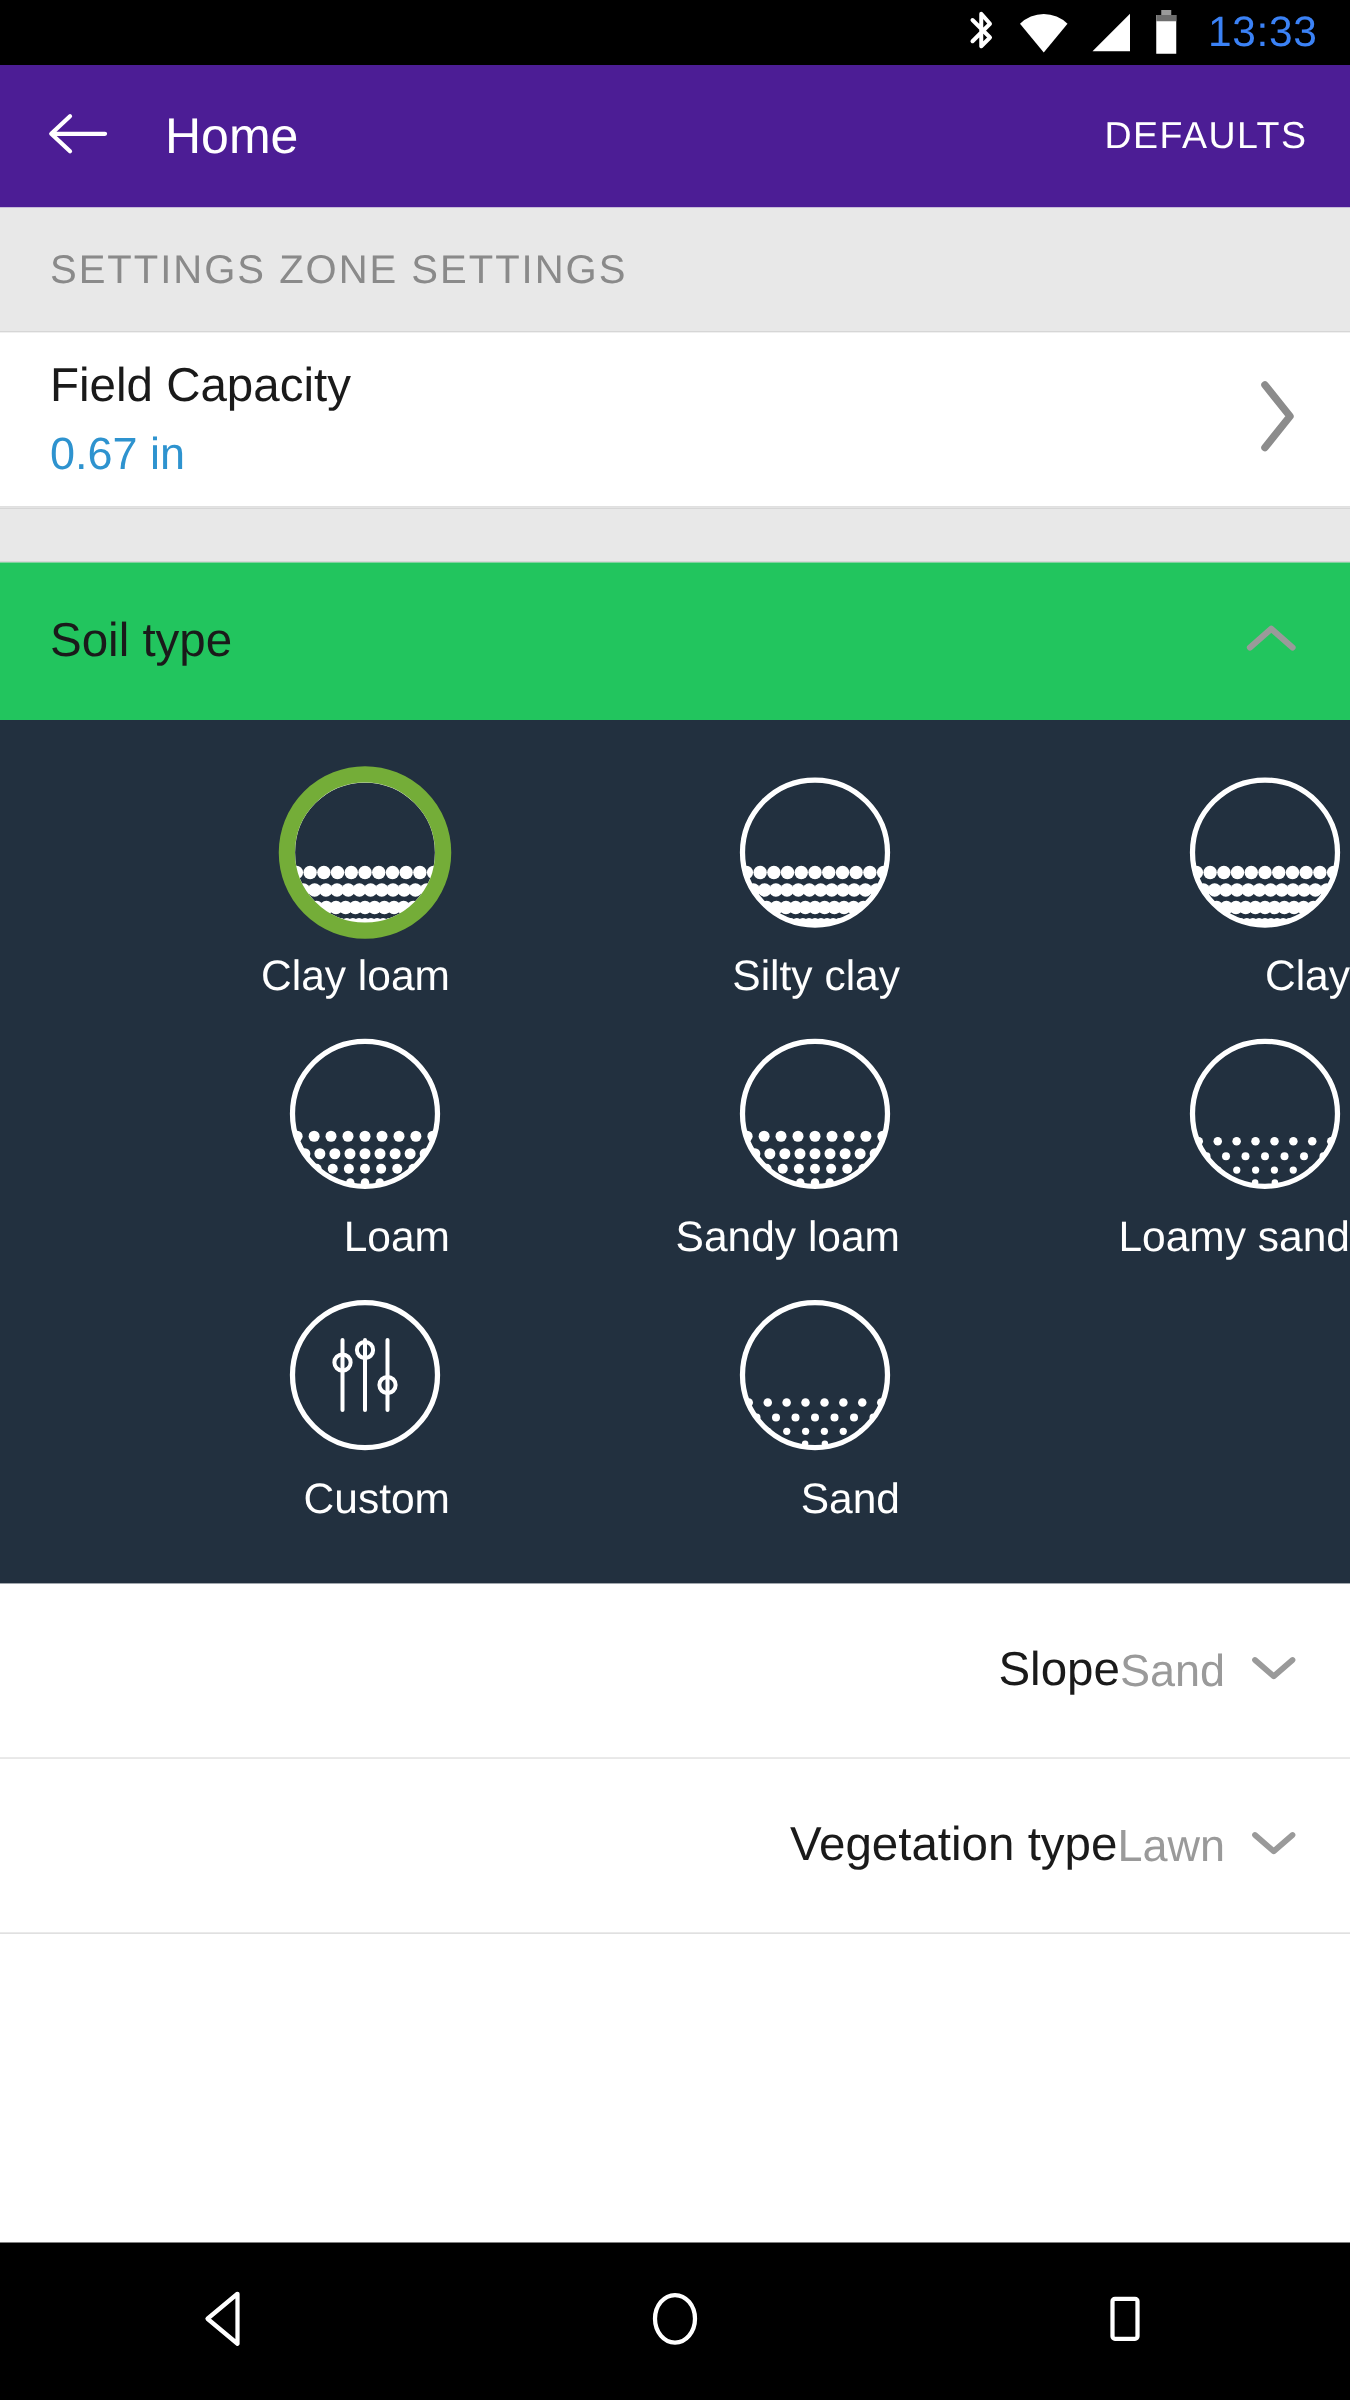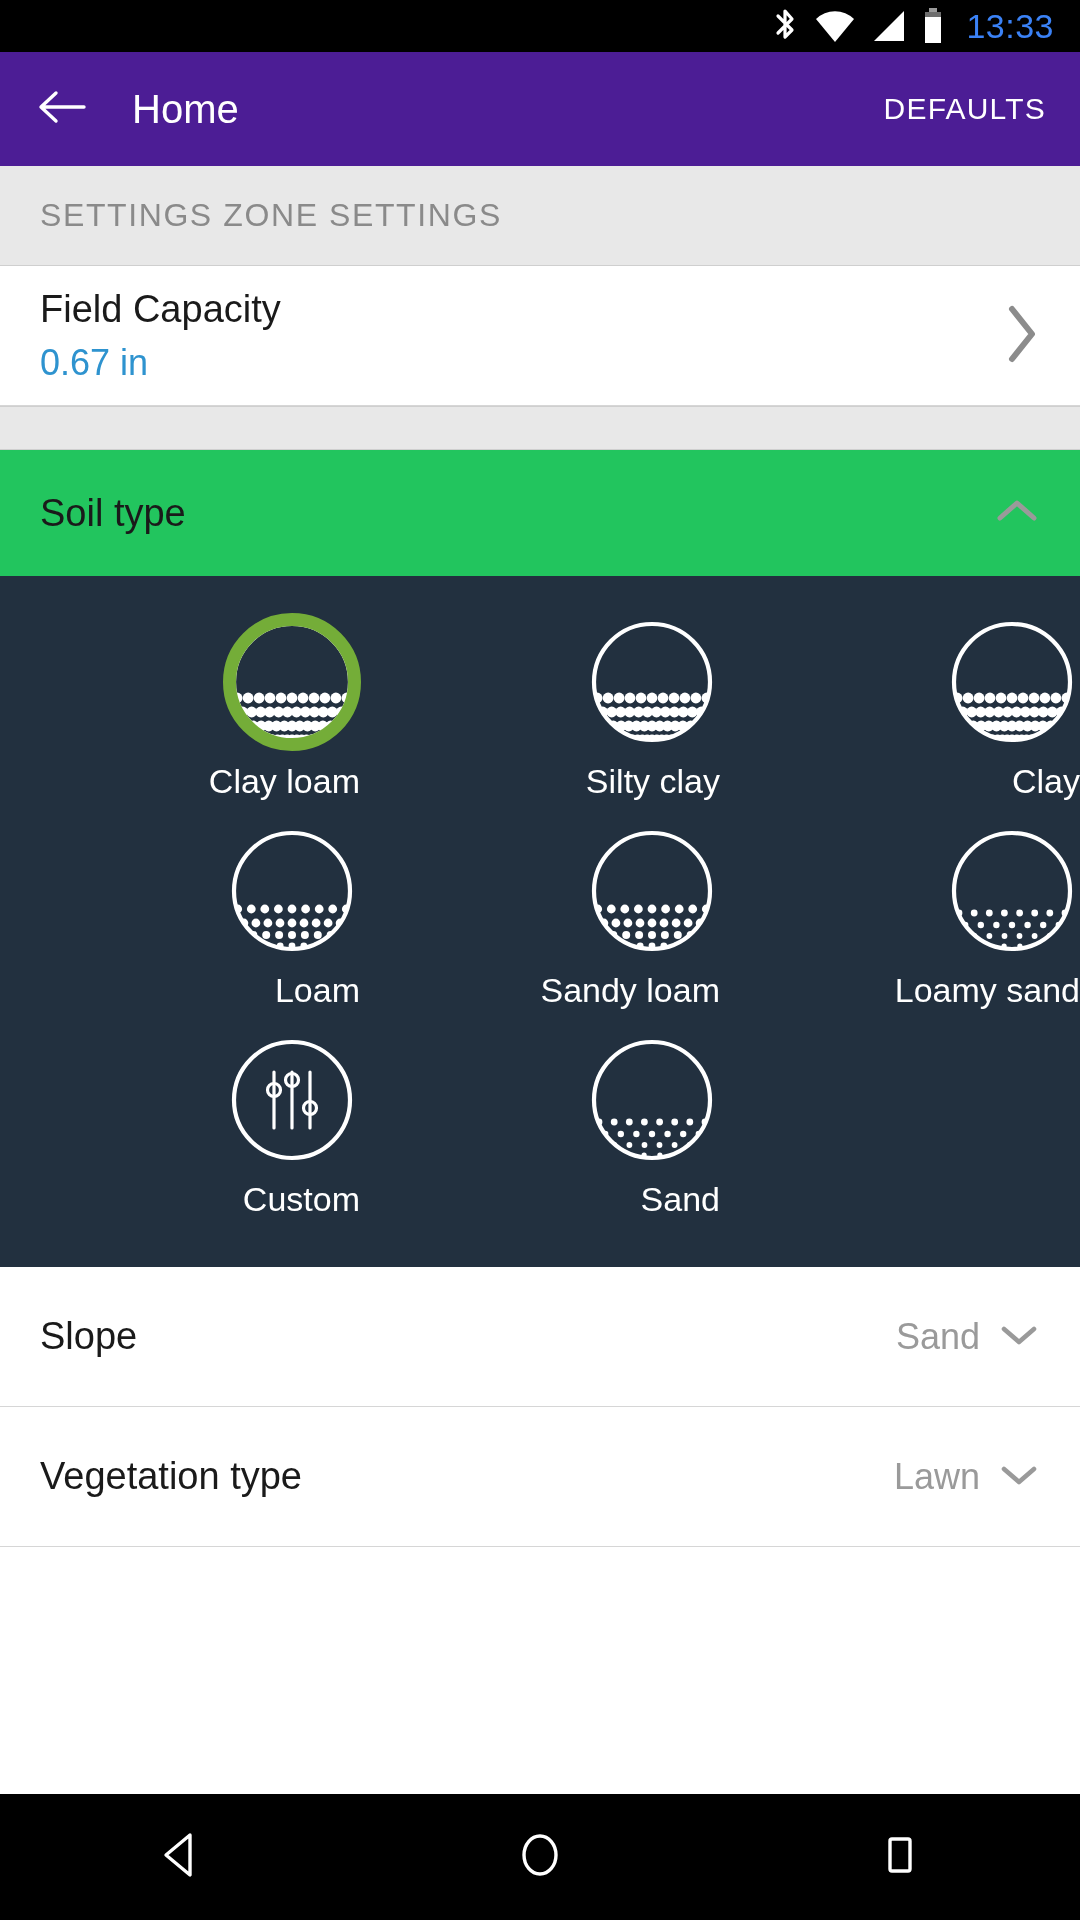--- a/index.html
+++ b/index.html
@@ -87,21 +87,21 @@
   .soil-cell .caption{
     margin-top:12px; color:#ffffff; font-size:34px; text-align:center;
   }
   .soil-cell.selected .soil-ico::before{
     content:""; position:absolute; left:-1px; top:-1px;
     width:138px; height:138px; border-radius:50%;
     border:13px solid #74ad38; box-sizing:border-box;
   }
 
   
-  .bottom-wrap{ background:#ffffff; }
+  .bottom-wrap{ background:#ffffff;text-align:right; }
   .chev-dn{ display:inline-block; }
 
   
   .navbar{
     position:absolute; left:0; bottom:0; width:1080px; height:126px;
     background:#000000; display:flex; align-items:center; justify-content:space-around;
   }
   .navbar .nav-item{ width:120px; height:120px; display:flex; align-items:center; justify-content:center; }
 </style>
 </head>

